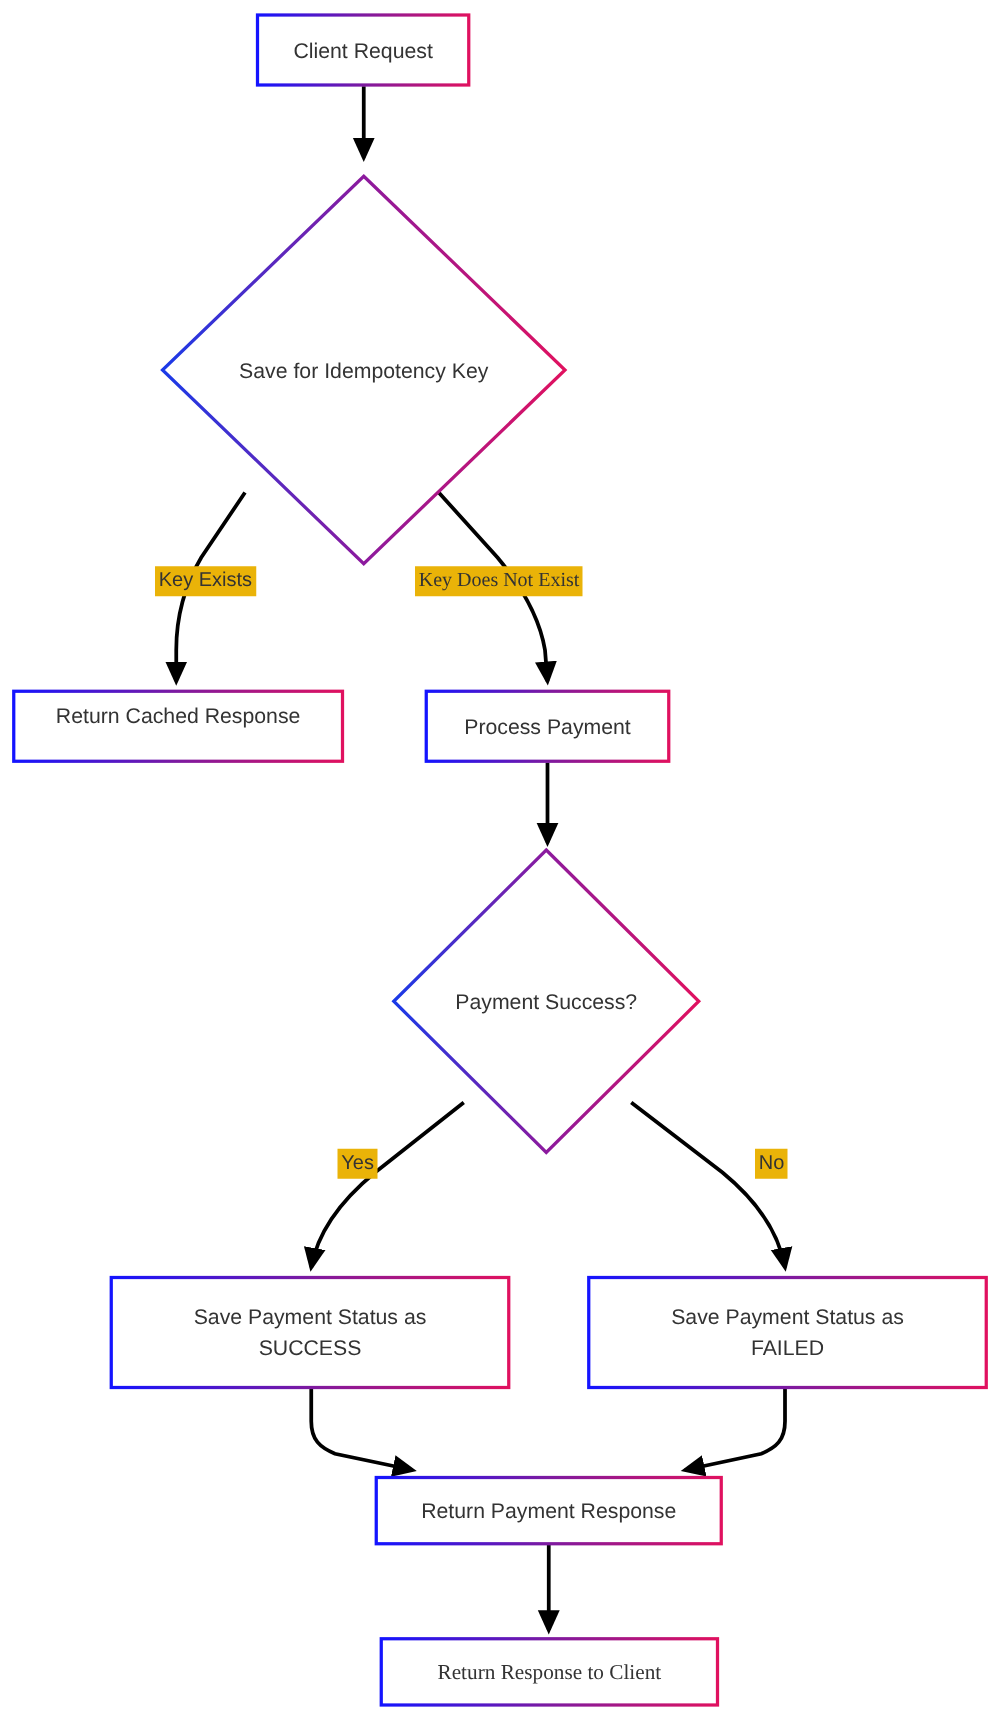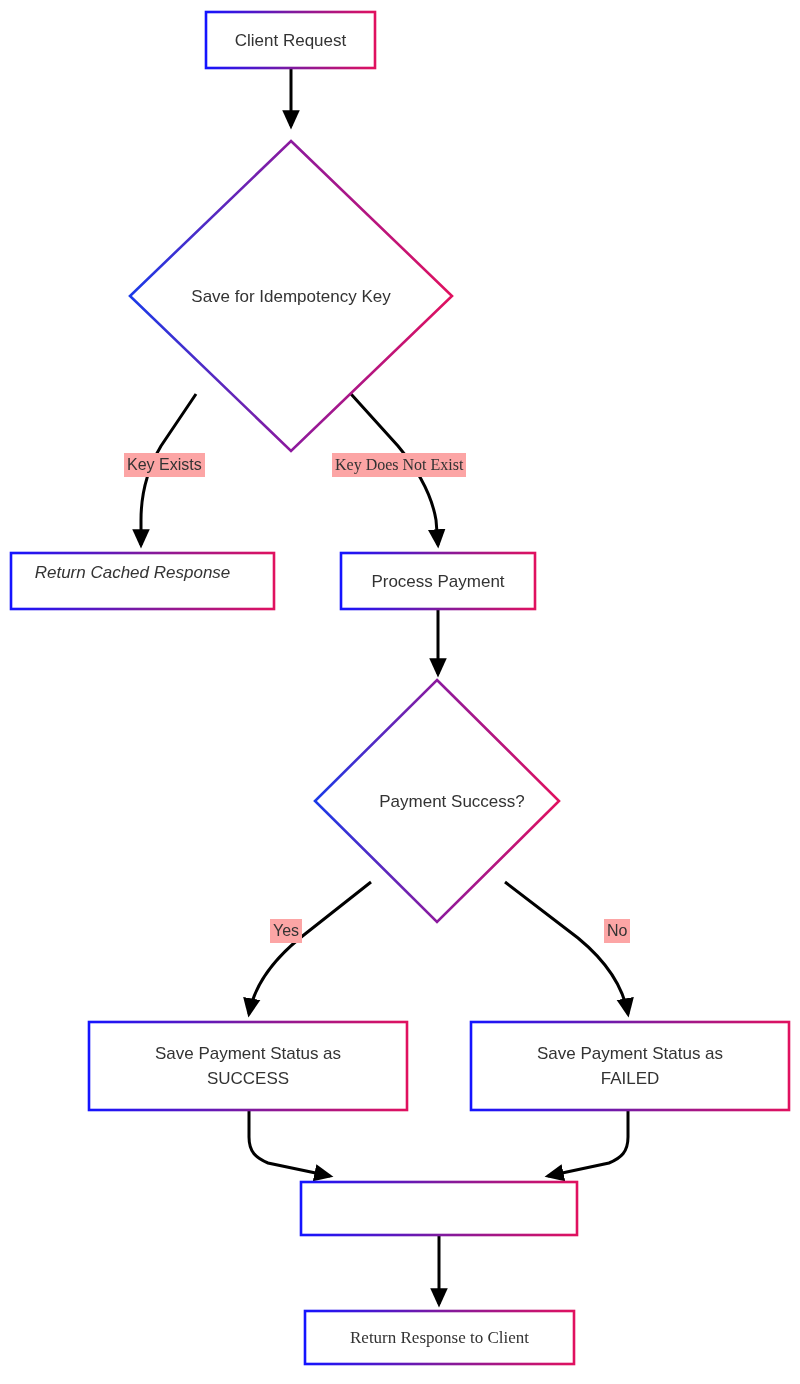--- a/index.html
+++ b/index.html
@@ -35,21 +35,21 @@
     text-align: center;
     color: #333333;
     font-size: 17px;
     line-height: 25px;
     font-family: "Liberation Sans", sans-serif;
     white-space: pre-line;
     pointer-events: none;
   }
   .edge-label {
     position: absolute;
-    background: #fca5a5;
+    background: #eab308;
     color: #333333;
     font-size: 16px;
     line-height: 19px;
     font-family: "Liberation Sans", sans-serif;
     padding: 2px 3px 3px 3px;
     white-space: nowrap;
   }
 </style>
 </head>
 <body>
@@ -112,32 +112,33 @@
       <rect x="301" y="1182" width="276" height="53" fill="#ffffff" stroke="url(#nodeGrad)" stroke-width="2.6"></rect>
 
       <rect x="305" y="1311" width="269" height="53" fill="#ffffff" stroke="url(#nodeGrad)" stroke-width="2.6"></rect>
     </g>
   </svg>
 
   <div class="node-label" style="left:205px; top:11px; width:171px; height:58px;">Client Request</div>
 
   <div class="node-label" style="left:130px; top:271px; width:322px; height:50px;">Save for Idempotency Key</div>
 
-  <div class="node-label" style="left:0; top:552px; width:265px; height:40px;font-style:italic;">Return Cached Response</div>
+  <div class="node-label" style="left:10px; top:552px; width:265px; height:40px;">Return Cached Response</div>
 
   <div class="node-label" style="left:340px; top:552px; width:196px; height:58px;">Process Payment</div>
 
-  <div class="node-label" style="left:330px; top:776px; width:244px; height:50px;">Payment Success?</div>
+  <div class="node-label" style="left:315px; top:776px; width:244px; height:50px;">Payment Success?</div>
 
   <div class="node-label" style="left:88px; top:1021px; width:320px; height:90px;">Save Payment Status as
 SUCCESS</div>
 
   <div class="node-label" style="left:470px; top:1021px; width:320px; height:90px;">Save Payment Status as
 FAILED</div>
 
+  <div class="node-label" style="left:300px; top:1181px; width:278px; height:55px;">Return Payment Response</div>
 
   <div class="node-label" style="left:304px; top:1310px; width:271px; height:55px;font-family:Liberation Serif, serif;">Return Response to Client</div>
 
   <div class="edge-label" style="left:124px; top:453px;">Key Exists</div>
 
   <div class="edge-label" style="left:332px; top:453px;font-family:Liberation Serif, serif;">Key Does Not Exist</div>
 
   <div class="edge-label" style="left:270px; top:919px;">Yes</div>
 
   <div class="edge-label" style="left:604px; top:919px;">No</div>

